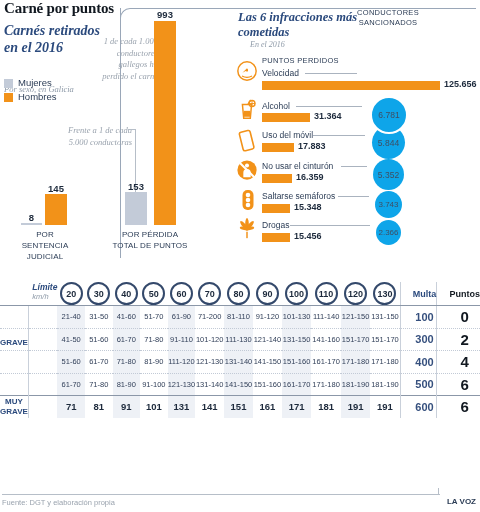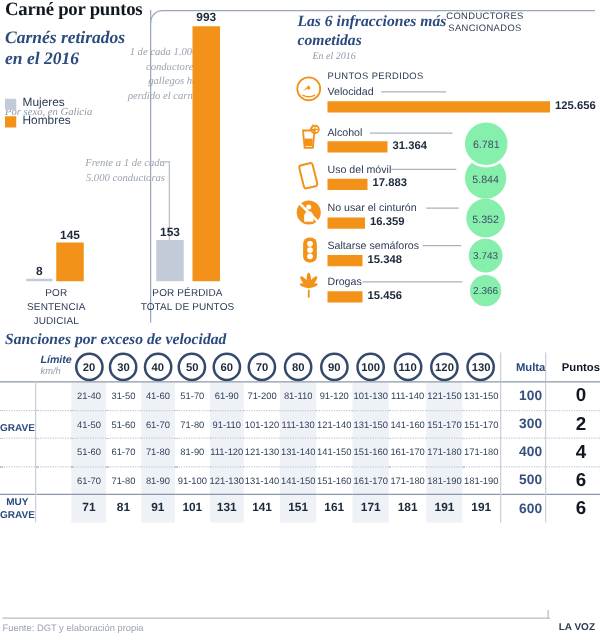--- a/index.html
+++ b/index.html
@@ -89,21 +89,21 @@
   .infr-name {
     position: absolute; font-size: 8.5px; color: #2b3c55;
   }
   .infr-bar { position: absolute; background: #f29219; height: 9px; }
   .infr-val {
     position: absolute; font-size: 9px; font-weight: bold; color: #1d2a3c;
   }
   .dots { position: absolute; height: 1px; background: #aab3bf; }
   .circ {
     position: absolute; border-radius: 50%;
-    background: #86efac; color: #3f4e63;
+    background: #0ea5e9; color: #3f4e63;
     display: flex; align-items: center; justify-content: center;
     font-size: 8.5px;
   }
   .circ.big { background: #c8d1de; font-size: 9.5px; z-index:1;}
   .circ.on-top { border: 2px solid #ffffff; z-index: 3; }
   .icon { position: absolute; color: #f29219; }
 
   
   .t-title {
     position: absolute; left: 4px; top: 264px;
@@ -288,21 +288,20 @@
           <ellipse cx="12" cy="9" rx="1.7" ry="5" transform="rotate(-78 12 12)"></ellipse>
           <rect x="11.2" y="15" width="1.6" height="7"></rect>
         </g>
       </svg>
   </div>
   <div class="infr-name" style="left:262px;top:220px;">Drogas</div>
   <div class="dots" style="left:290px;top:225px;width:80px;"></div>
   <div class="infr-bar" style="left:262px;top:233px;width:28px;"></div>
   <div class="infr-val" style="left:294px;top:231px;">15.456</div>
 
-  <div class="t-title">Sanciones por exceso de velocidad</div>
 
   <div class="tbl">
   <table>
     <tbody>
           <tr class="hdsep">
       <td style="width:28px;"></td>
       <td class="hd-lim" style="width:20px;padding-bottom:4px;">
         <div>Límite</div>
         <span>km/h</span>
       </td>

